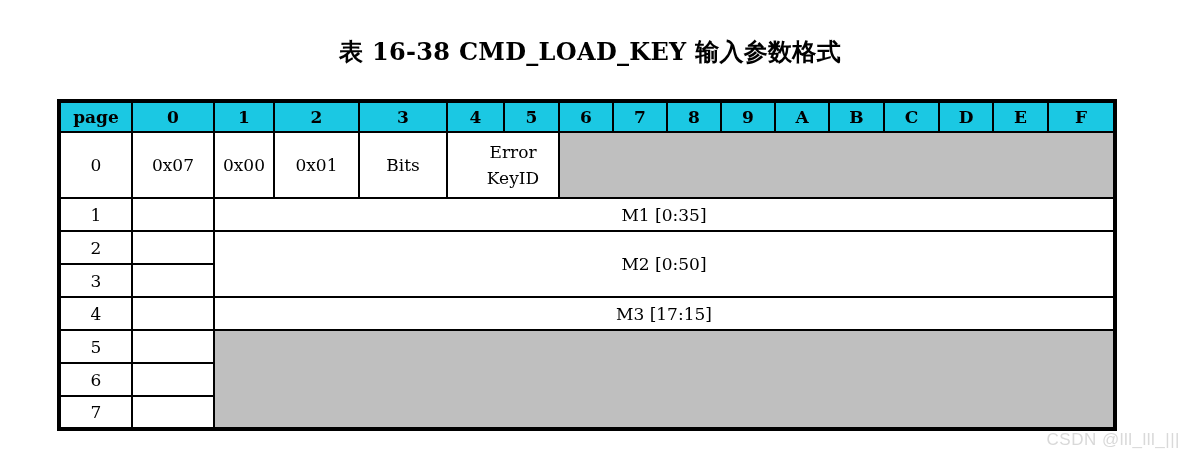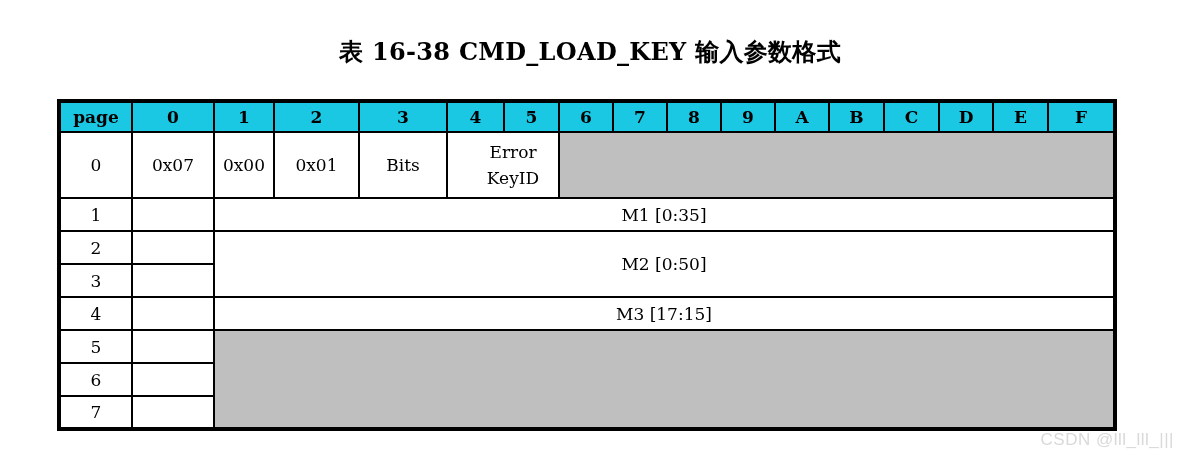--- a/index.html
+++ b/index.html
@@ -36,21 +36,21 @@
     background:var(--header-bg,#1bc8e3);
     font-weight:bold;
   }
   tr.row0{height:66px;}
   tr.rowN{height:33px;}
   td.reserved{background:var(--reserved-bg,#bfbfbf);}
   td.errorbits div{line-height:1.55;margin-left:20px;}
   td.empty{background:#ffffff;}
 
   .watermark{
-    position:absolute;right:6px;top:430px;
+    position:absolute;right:0;top:430px;
     font-family:"Liberation Sans","DejaVu Sans",sans-serif;
     font-size:17px;color:var(--watermark-text,#d9d9d9);
     letter-spacing:0.5px;
   }
 </style>
 </head>
 <body>
 
 <div class="title">表 16-38 CMD_LOAD_KEY 输入参数格式</div>
 

